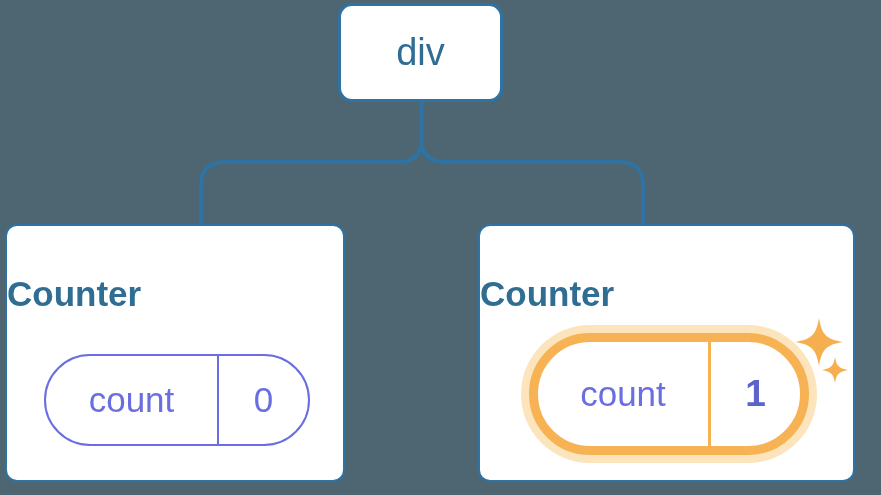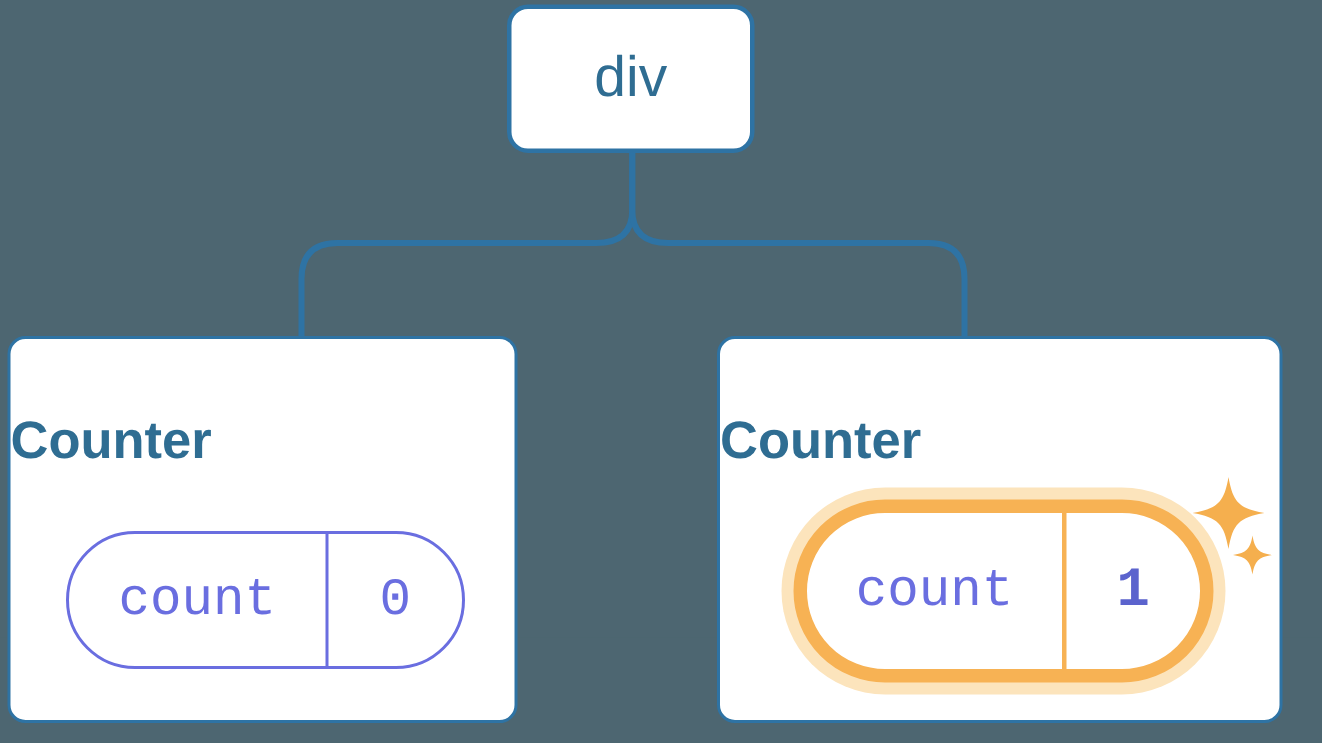--- a/index.html
+++ b/index.html
@@ -70,21 +70,20 @@
     font-weight: 600;
     color: var(--text-blue);
   }
   .pill {
     position: absolute;
     display: flex;
     align-items: stretch;
     background: var(--card-bg);
     border-radius: 999px;
     overflow: hidden;
-    font-family: Liberation Mono, monospace;
   }
   .pill-default {
     left: 37px; top: 128px;
     width: 266px; height: 92px;
     border: 2px solid var(--purple);
   }
   .pill-highlighted {
     left: 49px; top: 107px;
     width: 280px; height: 122px;
     border: 9px solid var(--highlight-orange);

